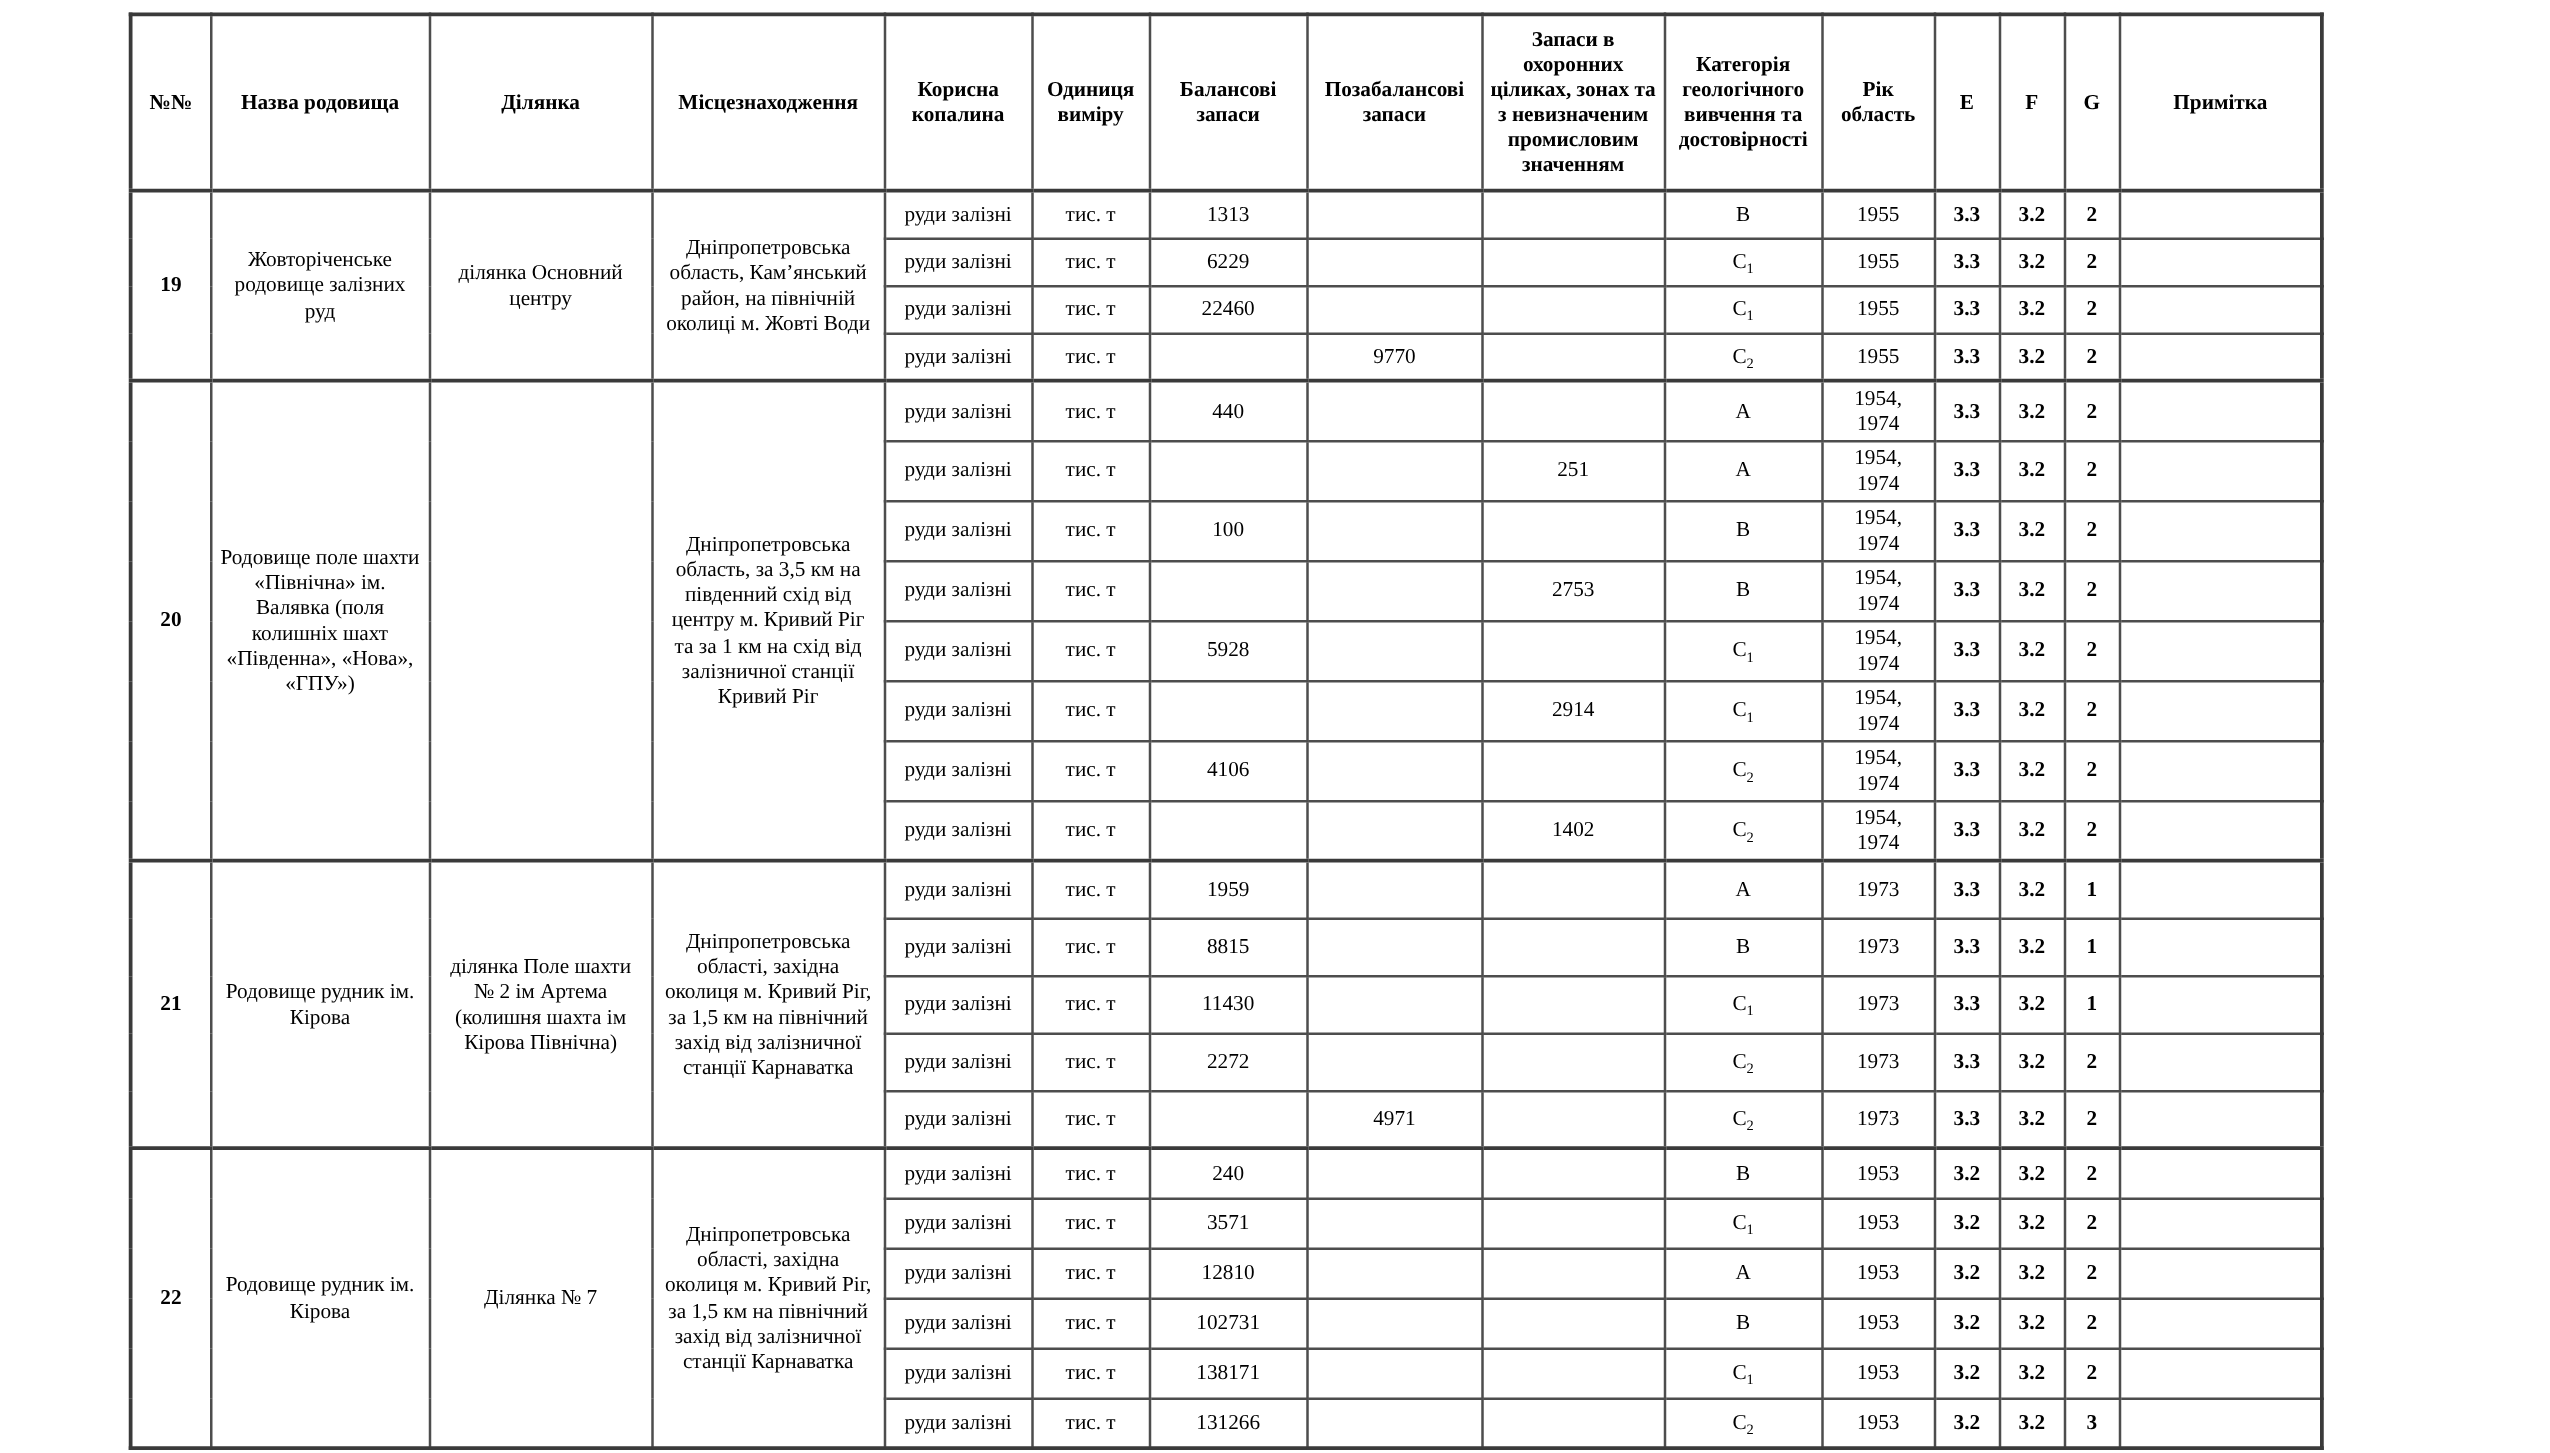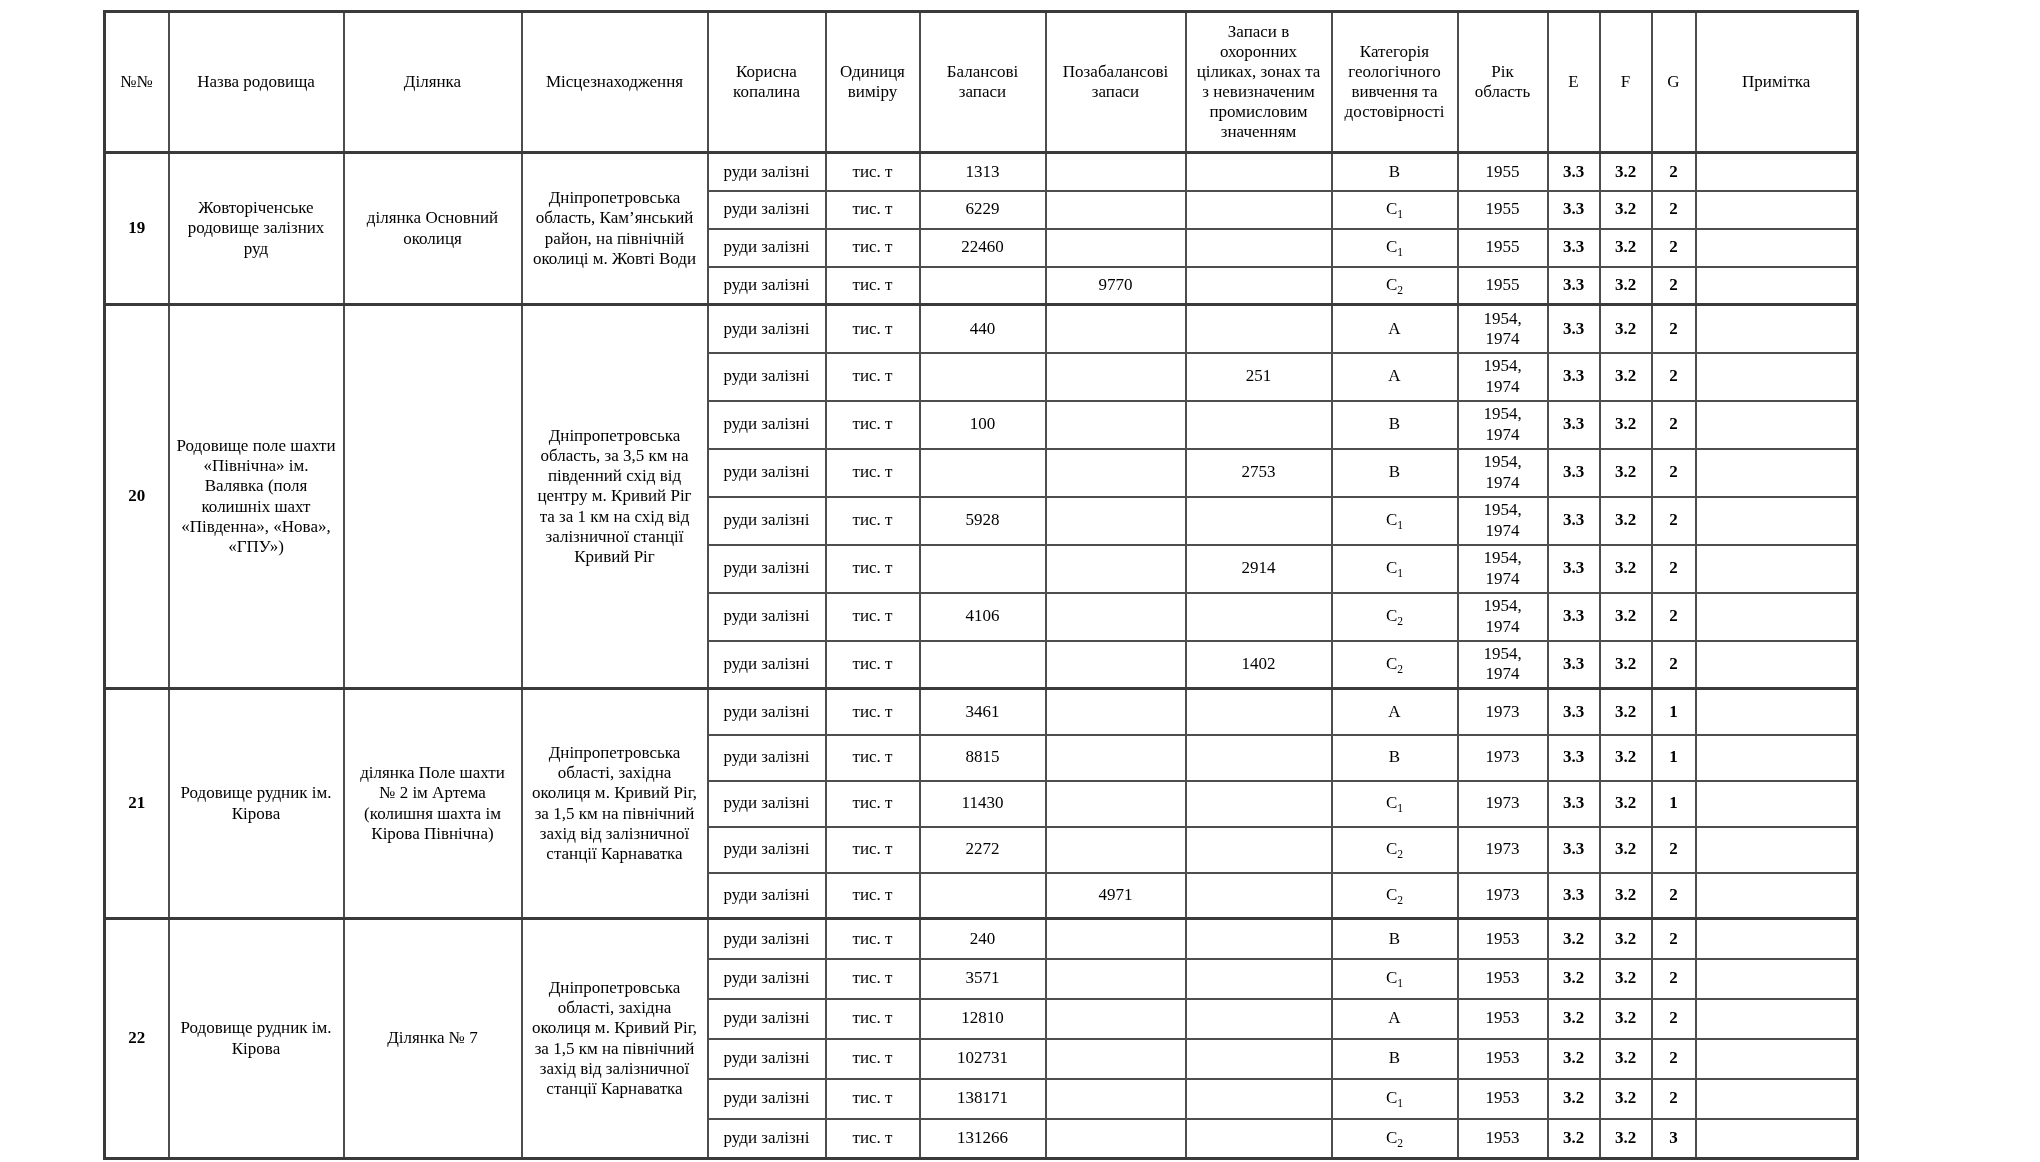--- a/index.html
+++ b/index.html
@@ -16,21 +16,21 @@
   }
   table.registry th, table.registry td{
     border:2px solid #4d4d4d;
     text-align:center;vertical-align:middle;
     font-size:17px;line-height:1.18;
     padding:2px 6px;
     overflow:hidden;
     background:#fff;
   }
   table.registry thead th{
-    font-weight:normal;height:132px;padding:3px 5px;
+    font-weight:bold;height:132px;padding:3px 5px;
   }
   table.registry thead tr th{border-bottom:3px solid #3a3a3a;}
   tr.group-start td{border-top:3px solid #3a3a3a;}
   td.bold{font-weight:bold;}
   td sub{font-size:68%;line-height:0;}
   tr.rh38{height:38px;}
   tr.rh48{height:48px;}
   tr.rh46{height:46px;}
   tr.rh40{height:40px;}
 </style>
@@ -72,21 +72,21 @@
           <th>E</th>
           <th>F</th>
           <th>G</th>
           <th>Примітка</th>
         </tr>
     </thead>
     <tbody>
         <tr class="rh38 group-start">
           <td rowspan="4" class="bold">19</td>
           <td rowspan="4">Жовторіченське родовище залізних руд</td>
-          <td rowspan="4">ділянка Основний околиця</td>
+          <td rowspan="4">ділянка Основний центру</td>
           <td rowspan="4">Дніпропетровська область, Кам’янський район, на північній околиці м. Жовті Води</td>
           <td>руди залізні</td>
           <td>тис. т</td>
           <td>1313</td>
           <td></td>
           <td></td>
           <td>B</td>
           <td>1955</td>
           <td class="bold">3.3</td>
           <td class="bold">3.2</td>
@@ -240,21 +240,21 @@
           <td class="bold">2</td>
           <td></td>
         </tr>
         <tr class="rh46 group-start">
           <td rowspan="5" class="bold">21</td>
           <td rowspan="5">Родовище рудник ім. Кірова</td>
           <td rowspan="5">ділянка Поле шахти № 2 ім Артема (колишня шахта ім Кірова Північна)</td>
           <td rowspan="5">Дніпропетровська області, західна околиця м. Кривий Ріг, за 1,5 км на північний захід від залізничної станції Карнаватка</td>
           <td>руди залізні</td>
           <td>тис. т</td>
-          <td>3461</td>
+          <td>1959</td>
           <td></td>
           <td></td>
           <td>A</td>
           <td>1973</td>
           <td class="bold">3.3</td>
           <td class="bold">3.2</td>
           <td class="bold">1</td>
           <td></td>
         </tr>
         <tr class="rh46">

